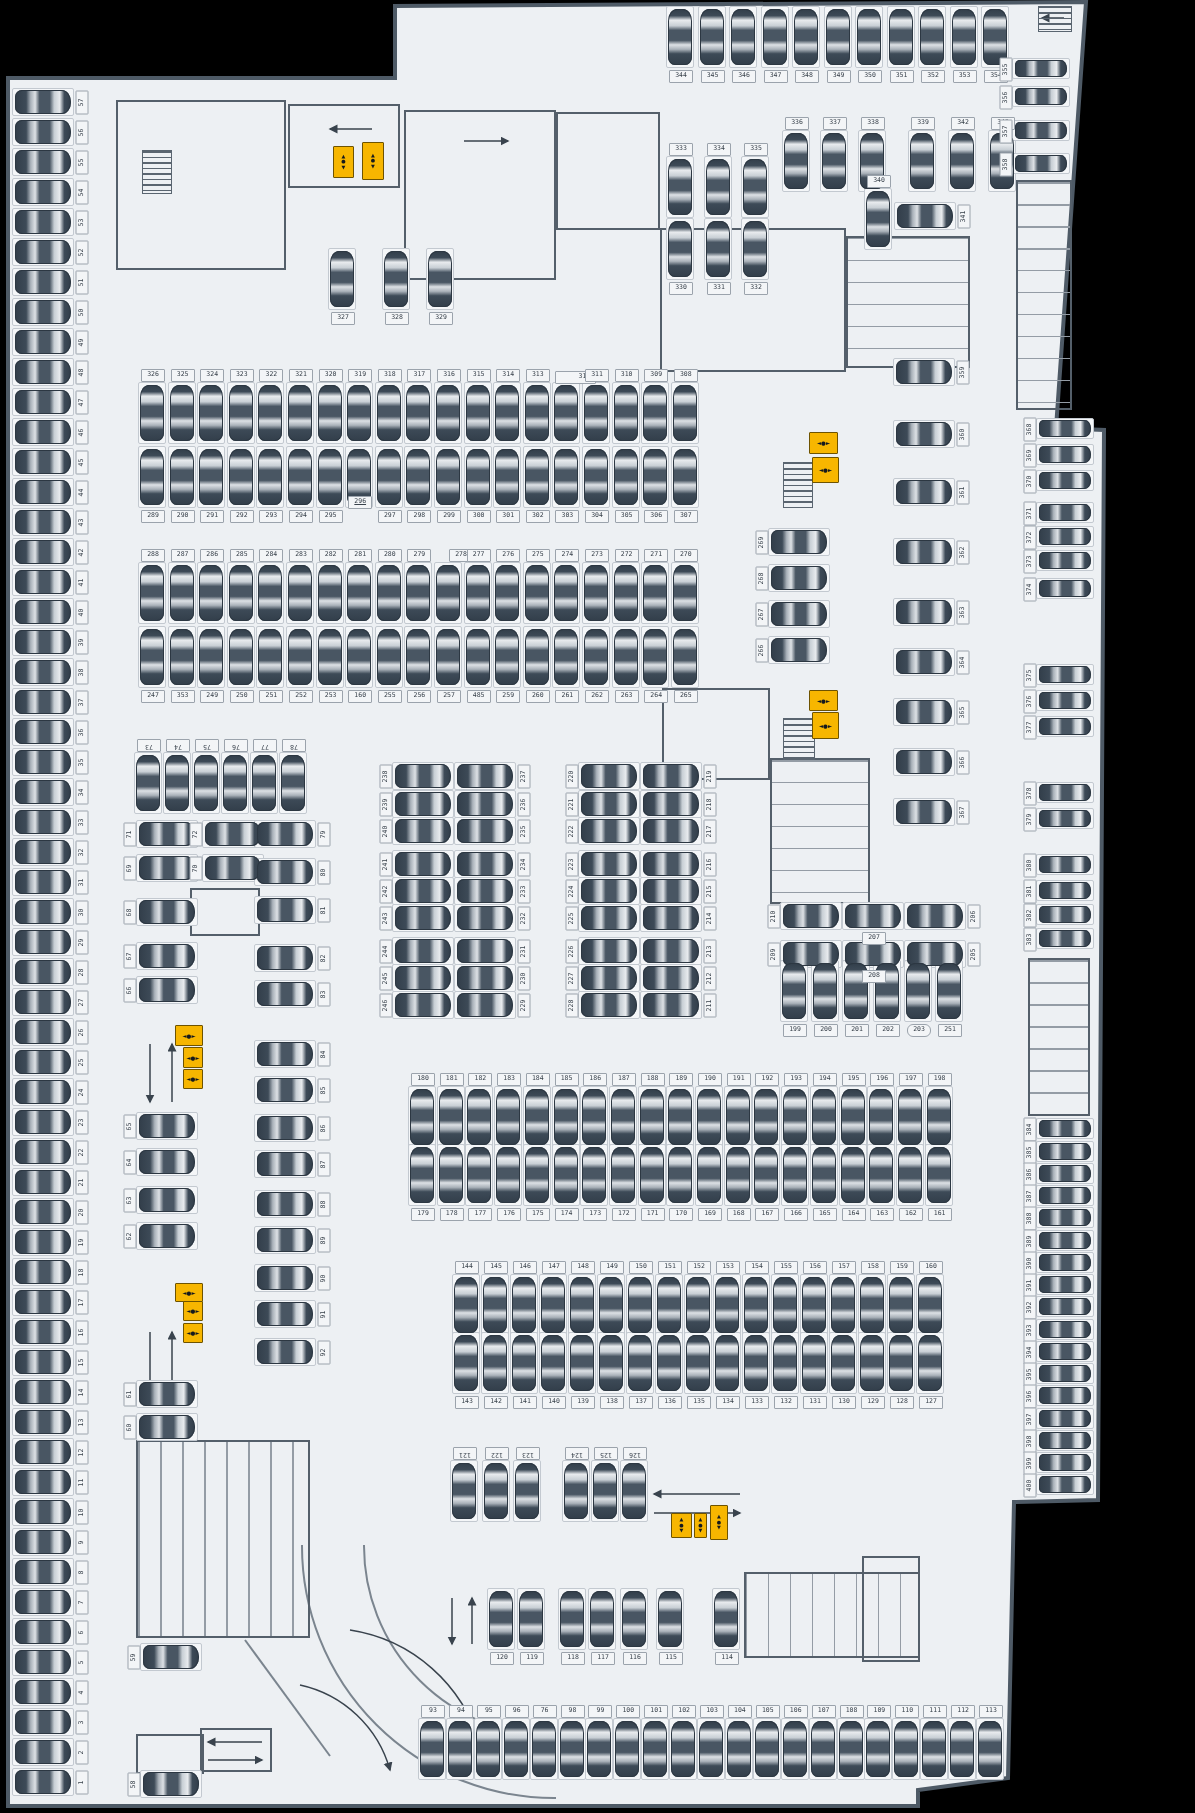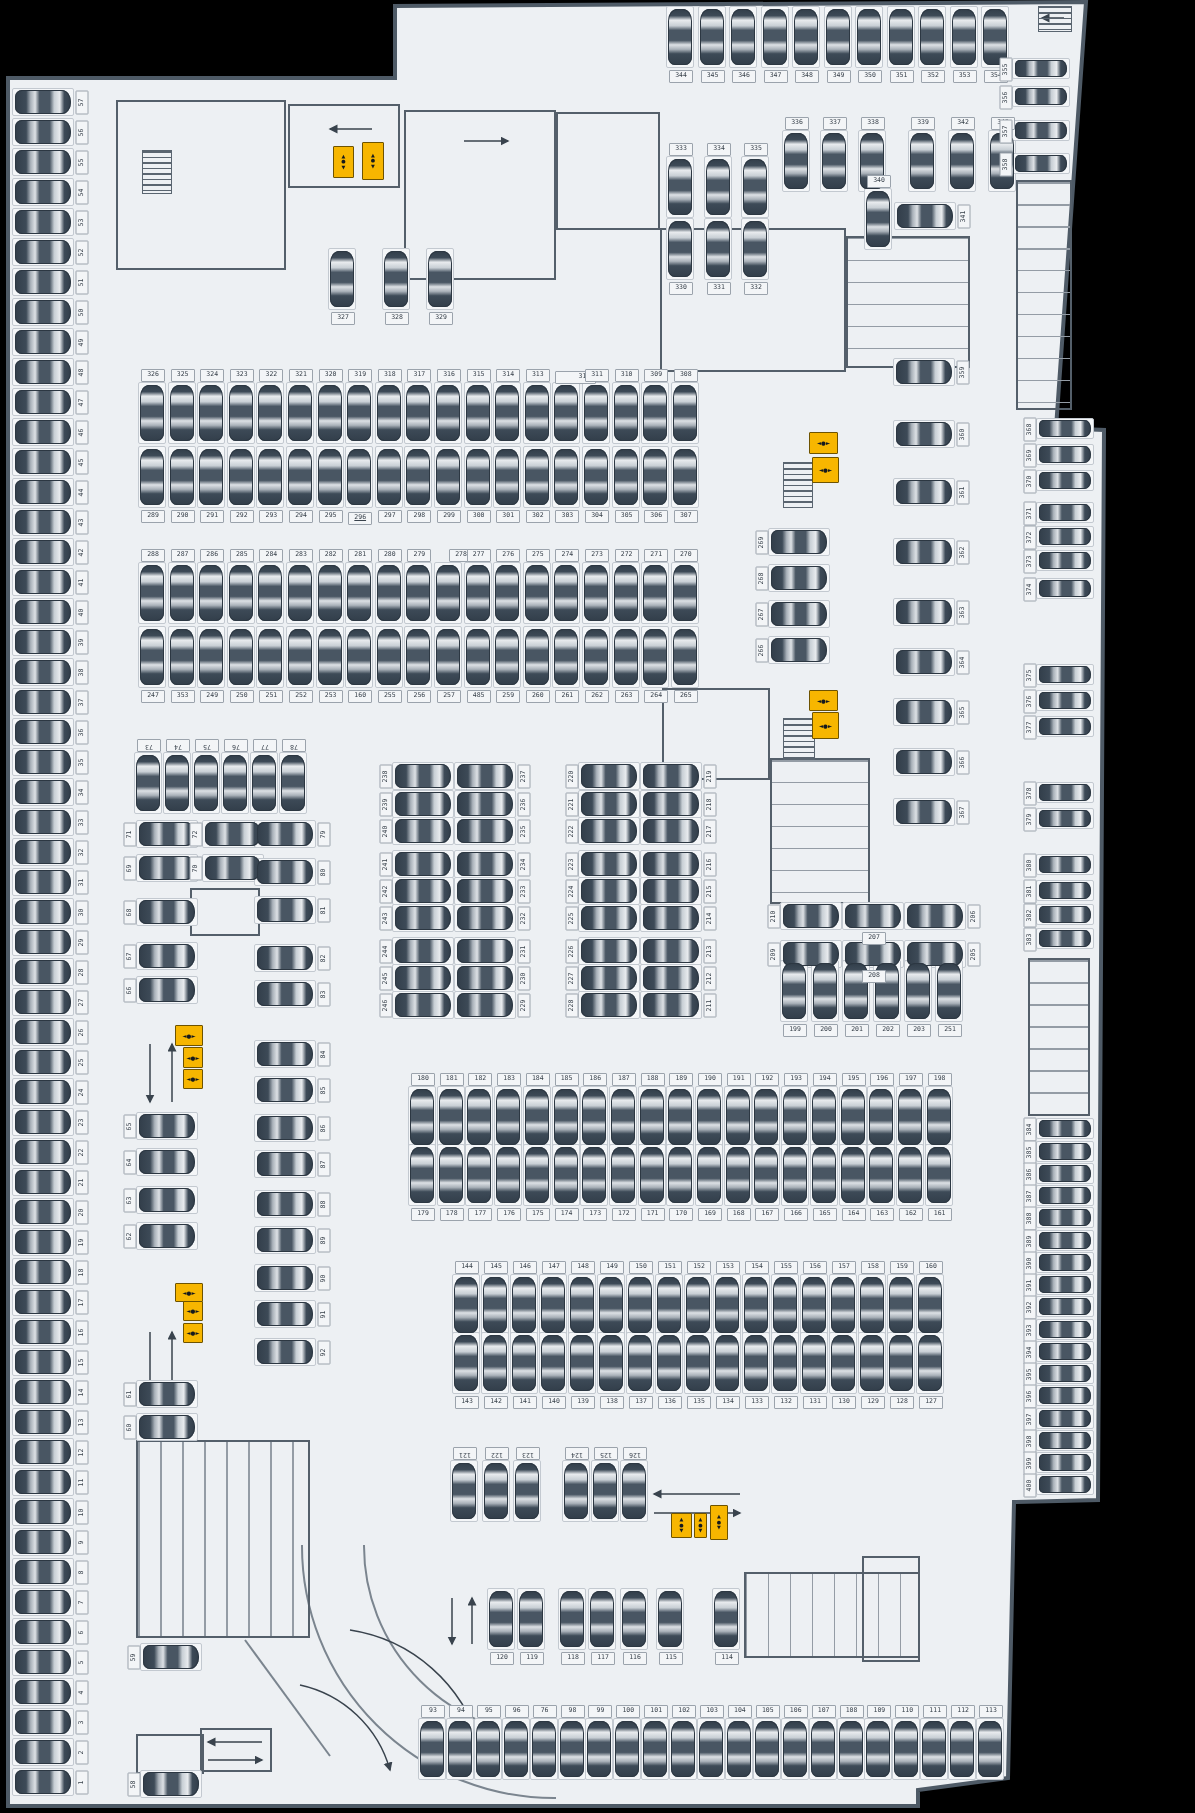--- a/index.html
+++ b/index.html
@@ -413,21 +413,21 @@
     <div class="car car-v" style="left: 258.4px; top: 449px; width: 24px; height: 56px;"></div>
     <div class="lbl" style="left: 259.4px; top: 510px;">293</div>
     <div class="bay" style="left: 286px; top: 446px; width: 28px; height: 62px;"></div>
     <div class="car car-v" style="left: 288px; top: 449px; width: 24px; height: 56px;"></div>
     <div class="lbl" style="left: 289px; top: 510px;">294</div>
     <div class="bay" style="left: 315.6px; top: 446px; width: 28px; height: 62px;"></div>
     <div class="car car-v" style="left: 317.6px; top: 449px; width: 24px; height: 56px;"></div>
     <div class="lbl" style="left: 318.6px; top: 510px;">295</div>
     <div class="bay" style="left: 345.2px; top: 446px; width: 28px; height: 62px;"></div>
     <div class="car car-v" style="left: 347.2px; top: 449px; width: 24px; height: 56px;"></div>
-    <div class="lbl" style="left: 348.2px; top: 512px; text-decoration: underline;">296</div>
+    <div class="lbl" style="left: 348.2px; top: 496px; text-decoration: underline;">296</div>
     <div class="bay" style="left: 374.8px; top: 446px; width: 28px; height: 62px;"></div>
     <div class="car car-v" style="left: 376.8px; top: 449px; width: 24px; height: 56px;"></div>
     <div class="lbl" style="left: 377.8px; top: 510px;">297</div>
     <div class="bay" style="left: 404.4px; top: 446px; width: 28px; height: 62px;"></div>
     <div class="car car-v" style="left: 406.4px; top: 449px; width: 24px; height: 56px;"></div>
     <div class="lbl" style="left: 407.4px; top: 510px;">298</div>
     <div class="bay" style="left: 434px; top: 446px; width: 28px; height: 62px;"></div>
     <div class="car car-v" style="left: 436px; top: 449px; width: 24px; height: 56px;"></div>
     <div class="lbl" style="left: 437px; top: 510px;">299</div>
     <div class="bay" style="left: 463.6px; top: 446px; width: 28px; height: 62px;"></div>
@@ -797,21 +797,21 @@
     <div class="car car-v" style="left: 813px; top: 963px; width: 24px; height: 56px;"></div>
     <div class="lbl" style="left: 814px; top: 1024px;">200</div>
     <div class="bay" style="left: 842px; top: 960px; width: 28px; height: 62px;"></div>
     <div class="car car-v" style="left: 844px; top: 963px; width: 24px; height: 56px;"></div>
     <div class="lbl" style="left: 845px; top: 1024px;">201</div>
     <div class="bay" style="left: 873px; top: 960px; width: 28px; height: 62px;"></div>
     <div class="car car-v" style="left: 875px; top: 963px; width: 24px; height: 56px;"></div>
     <div class="lbl" style="left: 876px; top: 1024px;">202</div>
     <div class="bay" style="left: 904px; top: 960px; width: 28px; height: 62px;"></div>
     <div class="car car-v" style="left: 906px; top: 963px; width: 24px; height: 56px;"></div>
-    <div class="lbl" style="left: 907px; top: 1024px;">203</div>
+    <div class="lbl" style="left: 907px; top: 1024px; border-radius: 6px;">203</div>
     <div class="bay" style="left: 935px; top: 960px; width: 28px; height: 62px;"></div>
     <div class="car car-v" style="left: 937px; top: 963px; width: 24px; height: 56px;"></div>
     <div class="lbl" style="left: 938px; top: 1024px;">251</div>
     <div class="bay" style="left: 893px; top: 358px; width: 62px; height: 28px;"></div>
     <div class="car car-h" style="left: 896px; top: 360px; width: 56px; height: 24px;"></div>
     <div class="lbl r90" style="left: 951px; top: 366px;">359</div>
     <div class="bay" style="left: 893px; top: 420px; width: 62px; height: 28px;"></div>
     <div class="car car-h" style="left: 896px; top: 422px; width: 56px; height: 24px;"></div>
     <div class="lbl r90" style="left: 951px; top: 428px;">360</div>
     <div class="bay" style="left: 893px; top: 478px; width: 62px; height: 28px;"></div>

